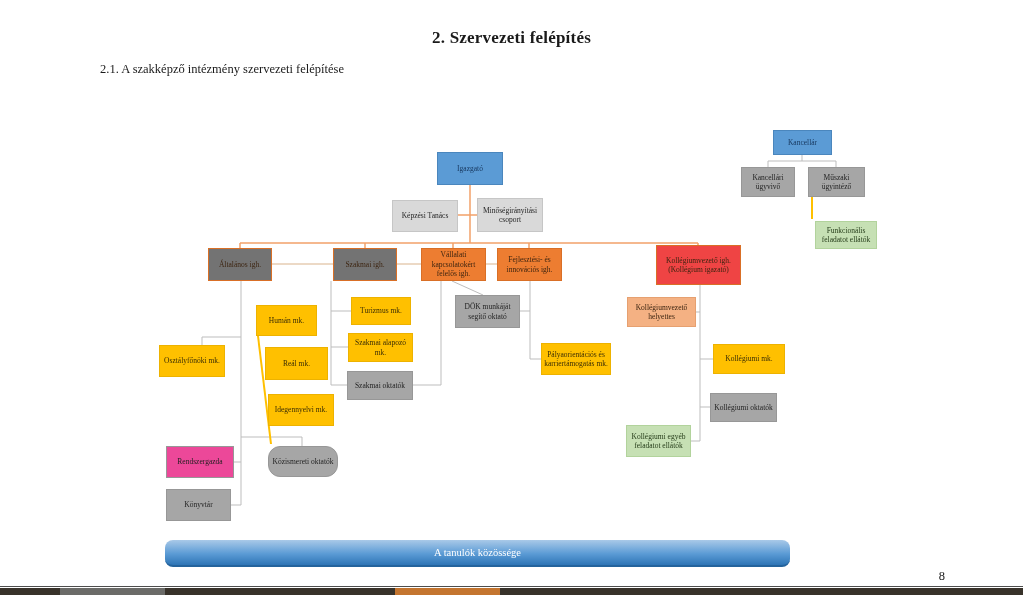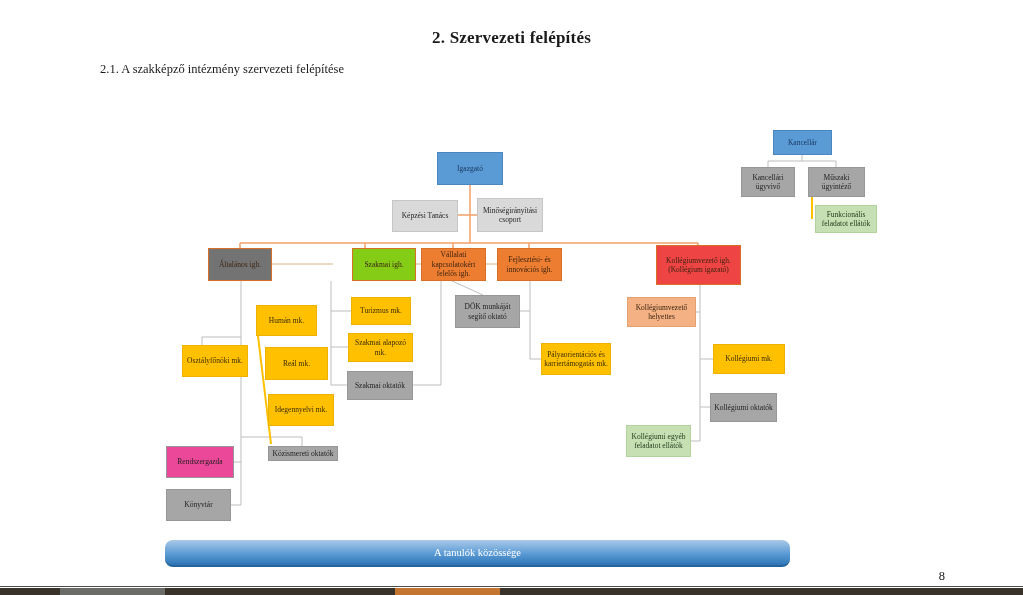--- a/index.html
+++ b/index.html
@@ -88,45 +88,45 @@
       <path d="M258,226 L271,334"></path>
       <path d="M812,87 V109"></path>
     </g>
   </svg>
 
   <div>
       <div class="node" style="left: 437px; top: 42px; width: 66px; height: 33px; background: rgb(91, 155, 213); border-color: rgb(74, 134, 189); color: rgb(23, 55, 94);">Igazgató</div>
       <div class="node" style="left: 773px; top: 20px; width: 59px; height: 25px; background: rgb(91, 155, 213); border-color: rgb(74, 134, 189); color: rgb(23, 55, 94);">Kancellár</div>
       <div class="node" style="left: 741px; top: 57px; width: 54px; height: 30px; background: rgb(166, 166, 166); border-color: rgb(151, 151, 151); color: rgb(31, 31, 31);">Kancellári ügyvivő</div>
       <div class="node" style="left: 808px; top: 57px; width: 57px; height: 30px; background: rgb(166, 166, 166); border-color: rgb(151, 151, 151); color: rgb(31, 31, 31);">Műszaki ügyintéző</div>
-      <div class="node" style="left: 815px; top: 95px; width: 62px; height: 28px; background: rgb(198, 224, 180); border-color: rgb(178, 211, 156); color: rgb(38, 61, 26);">Funkcionális feladatot ellátók</div>
+      <div class="node" style="left: 815px; top: 111px; width: 62px; height: 28px; background: rgb(198, 224, 180); border-color: rgb(178, 211, 156); color: rgb(38, 61, 26);">Funkcionális feladatot ellátók</div>
       <div class="node" style="left: 392px; top: 90px; width: 66px; height: 32px; background: rgb(217, 217, 217); border-color: rgb(198, 198, 198); color: rgb(31, 31, 31);">Képzési Tanács</div>
       <div class="node" style="left: 477px; top: 88px; width: 66px; height: 34px; background: rgb(217, 217, 217); border-color: rgb(198, 198, 198); color: rgb(31, 31, 31);">Minőségirányítási csoport</div>
       <div class="node" style="left: 208px; top: 138px; width: 64px; height: 33px; background: #737373; border-color: rgb(217, 111, 38); color: rgb(60, 36, 16);">Általános igh.</div>
-      <div class="node" style="left: 333px; top: 138px; width: 64px; height: 33px; background: #84cc16; border-color: rgb(217, 111, 38); color: rgb(60, 36, 16); margin-left: 19px;">Szakmai igh.</div>
+      <div class="node" style="left: 333px; top: 138px; width: 64px; height: 33px; background: #737373; border-color: rgb(217, 111, 38); color: rgb(60, 36, 16);">Szakmai igh.</div>
       <div class="node" style="left: 421px; top: 138px; width: 65px; height: 33px; background: rgb(237, 125, 49); border-color: rgb(217, 111, 38); color: rgb(60, 36, 16);">Vállalati kapcsolatokért felelős igh.</div>
       <div class="node" style="left: 497px; top: 138px; width: 65px; height: 33px; background: rgb(237, 125, 49); border-color: rgb(217, 111, 38); color: rgb(60, 36, 16);">Fejlesztési- és innovációs igh.</div>
       <div class="node" style="left: 656px; top: 135px; width: 85px; height: 40px; background: #ef4444; border-color: rgb(217, 111, 38); color: rgb(60, 36, 16);">Kollégiumvezető igh.
 (Kollégium igazató)</div>
       <div class="node" style="left: 256px; top: 195px; width: 61px; height: 31px; background: rgb(255, 192, 0); border-color: rgb(237, 178, 0); color: rgb(58, 45, 5);">Humán mk.</div>
       <div class="node" style="left: 265px; top: 237px; width: 63px; height: 33px; background: rgb(255, 192, 0); border-color: rgb(237, 178, 0); color: rgb(58, 45, 5);">Reál mk.</div>
       <div class="node" style="left: 268px; top: 284px; width: 66px; height: 32px; background: rgb(255, 192, 0); border-color: rgb(237, 178, 0); color: rgb(58, 45, 5);">Idegennyelvi mk.</div>
-      <div class="node" style="left: 182px; top: 235px; width: 66px; height: 32px; background: rgb(255, 192, 0); border-color: rgb(237, 178, 0); color: rgb(58, 45, 5);">Osztályfőnöki mk.</div>
+      <div class="node" style="left: 159px; top: 235px; width: 66px; height: 32px; background: rgb(255, 192, 0); border-color: rgb(237, 178, 0); color: rgb(58, 45, 5);">Osztályfőnöki mk.</div>
       <div class="node" style="left: 351px; top: 187px; width: 60px; height: 28px; background: rgb(255, 192, 0); border-color: rgb(237, 178, 0); color: rgb(58, 45, 5);">Turizmus mk.</div>
       <div class="node" style="left: 348px; top: 223px; width: 65px; height: 29px; background: rgb(255, 192, 0); border-color: rgb(237, 178, 0); color: rgb(58, 45, 5);">Szakmai alapozó mk.</div>
       <div class="node" style="left: 347px; top: 261px; width: 66px; height: 29px; background: rgb(166, 166, 166); border-color: rgb(151, 151, 151); color: rgb(31, 31, 31);">Szakmai oktatók</div>
       <div class="node" style="left: 455px; top: 185px; width: 65px; height: 33px; background: rgb(166, 166, 166); border-color: rgb(151, 151, 151); color: rgb(31, 31, 31);">DÖK munkáját segítő oktató</div>
       <div class="node" style="left: 541px; top: 233px; width: 70px; height: 32px; background: rgb(255, 192, 0); border-color: rgb(237, 178, 0); color: rgb(58, 45, 5);">Pályaorientációs és karriertámogatás mk.</div>
       <div class="node" style="left: 627px; top: 187px; width: 69px; height: 30px; background: rgb(244, 177, 131); border-color: rgb(230, 160, 112); color: rgb(60, 36, 16);">Kollégiumvezető helyettes</div>
       <div class="node" style="left: 713px; top: 234px; width: 72px; height: 30px; background: rgb(255, 192, 0); border-color: rgb(237, 178, 0); color: rgb(58, 45, 5);">Kollégiumi mk.</div>
       <div class="node" style="left: 710px; top: 283px; width: 67px; height: 29px; background: rgb(166, 166, 166); border-color: rgb(151, 151, 151); color: rgb(31, 31, 31);">Kollégiumi oktatók</div>
       <div class="node" style="left: 626px; top: 315px; width: 65px; height: 32px; background: rgb(198, 224, 180); border-color: rgb(178, 211, 156); color: rgb(38, 61, 26);">Kollégiumi egyéb feladatot ellátók</div>
       <div class="node" style="left: 166px; top: 336px; width: 68px; height: 32px; background: #ec4899; border-color: rgb(151, 151, 151); color: rgb(31, 31, 31);">Rendszergazda</div>
       <div class="node" style="left: 166px; top: 379px; width: 65px; height: 32px; background: rgb(166, 166, 166); border-color: rgb(151, 151, 151); color: rgb(31, 31, 31);">Könyvtár</div>
-      <div class="node" style="left: 268px; top: 336px; width: 70px; height: 15px; background: rgb(166, 166, 166); border-color: rgb(151, 151, 151); color: rgb(31, 31, 31);">Közismereti oktatók</div>
+      <div class="node" style="left: 268px; top: 336px; width: 70px; height: 31px; background: rgb(166, 166, 166); border-color: rgb(151, 151, 151); color: rgb(31, 31, 31); border-radius: 12px;">Közismereti oktatók</div>
     </div>
 
   <div class="students-bar">
     <span>A tanulók közössége</span>
   </div>
 </div>
 
 <div class="footer-rule"></div>
 <div class="page-number">8</div>
 <div class="bottom-strip">

